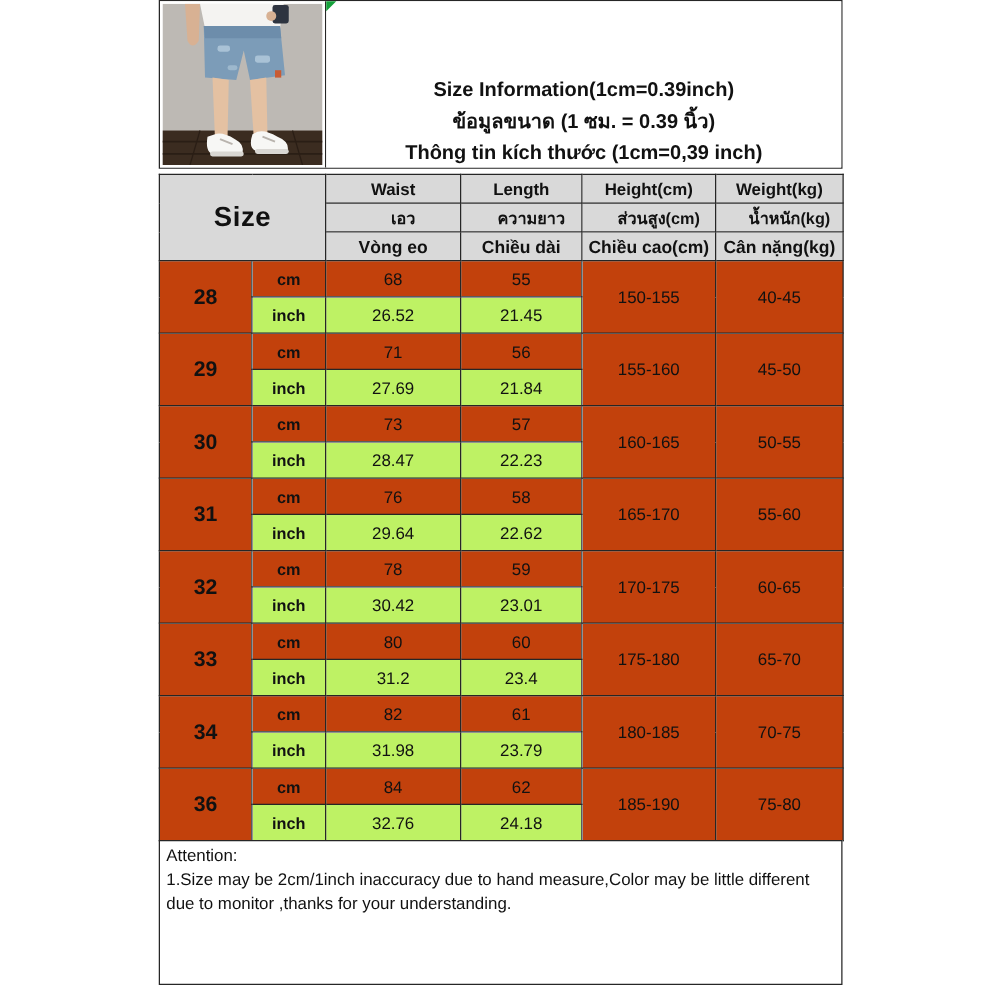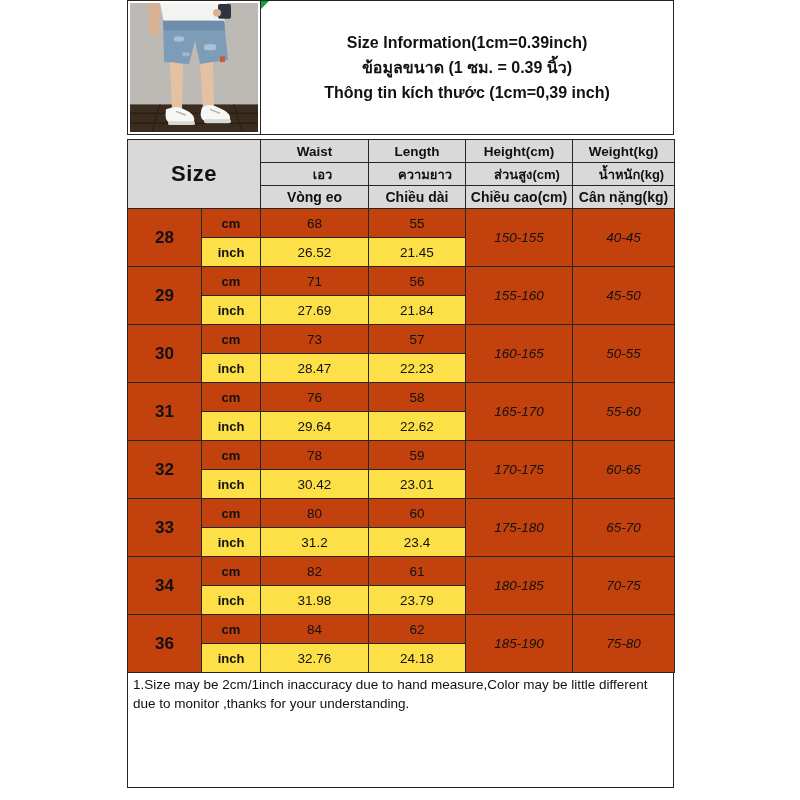--- a/index.html
+++ b/index.html
@@ -15,21 +15,21 @@
     display:flex;height:135px;box-sizing:border-box;
     border:1px solid #262626;background:#fff;
   }
   .photo-cell{
     width:133px;box-sizing:border-box;border-right:1px solid #262626;
     background:#fff;padding:2px;flex:none;
   }
   .photo-cell svg{display:block;width:100%;height:100%;}
   .title-cell{
     flex:1;position:relative;display:flex;flex-direction:column;
-    justify-content:center;align-items:center;gap:3px;background:#fff;
+    justify-content:flex-end;align-items:center;gap:3px;background:#fff;
   }
   .corner-triangle{
     position:absolute;top:0;left:0;width:0;height:0;
     border-top:8px solid #14a03a;border-right:8px solid transparent;
   }
   .title-line{font-weight:bold;font-size:16px;line-height:22px;text-align:center;}
 
   
   table.size-table{
     border-collapse:collapse;table-layout:fixed;width:547px;margin-top:4px;
@@ -40,23 +40,23 @@
   }
   .size-table thead th{background:#d9d9d9;font-weight:bold;height:22px;}
   th.size-head{font-size:22px;letter-spacing:0.5px;}
   th.h-en{font-size:13.5px;}
   th.h-th{font-size:13px;padding-left:16px;}
   th.h-vi{font-size:14px;}
   tbody tr{height:29px;}
   td.size-cell{background:#d9d9d9;font-weight:bold;font-size:17px;}
   td.unit-cell{font-weight:bold;font-size:13px;}
   tr.row-cm td{background:#c2410c;}
-  tr.row-inch td{background:#fde047;}
+  tr.row-inch td{background:#bef264;}
   td.val-cell{font-weight:400;font-size:13.5px;}
-  td.merge-cell{background:#f2f2f2;font-weight:400;font-size:13.5px;font-style:italic;}
+  td.merge-cell{background:#f2f2f2;font-weight:400;font-size:13.5px;}
 
   
   .attention{
     box-sizing:border-box;border:1px solid #262626;margin-top:-1px;
     min-height:116px;padding:2px 5px 4px 5px;background:#fff;
     font-size:13.5px;line-height:19px;text-align:left;
   }
 </style>
 </head>
 <body>
@@ -245,16 +245,17 @@
   </tr>
   <tr class="row-inch">
     <td class="unit-cell">inch</td>
     <td class="val-cell">32.76</td>
     <td class="val-cell">24.18</td>
   </tr>
 </tbody>
   </table>
 
   <div class="attention">
+    <div>Attention:</div>
     <div>1.Size may be 2cm/1inch inaccuracy due to hand measure,Color may be little different due to monitor ,thanks for your understanding.</div>
   </div>
 
 </div>
 
 </body></html>

